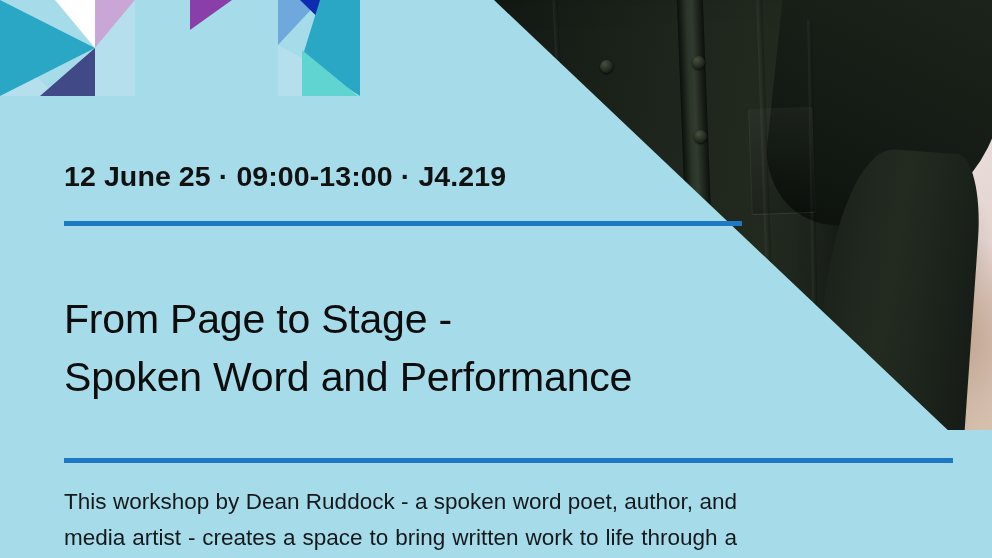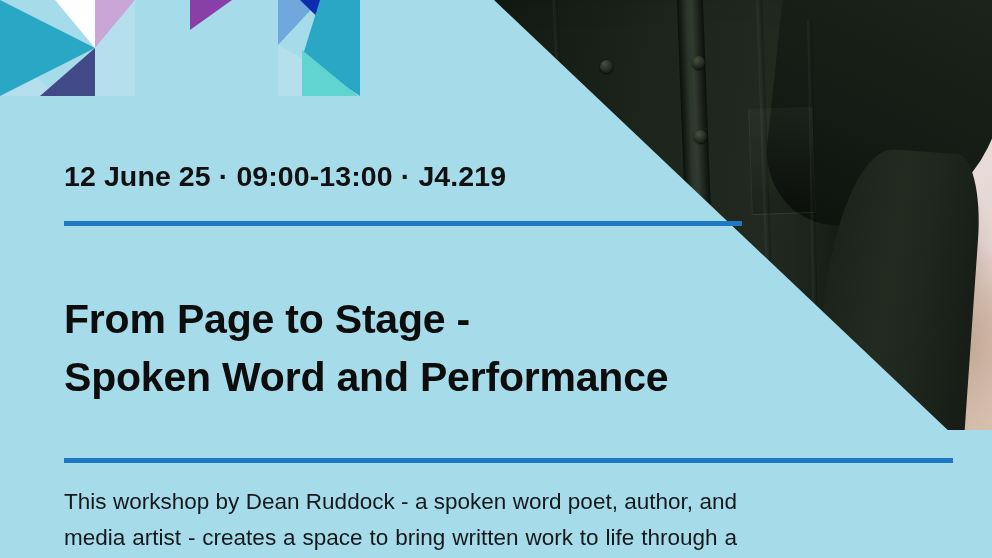--- a/index.html
+++ b/index.html
@@ -161,21 +161,21 @@
   .rule-2 {
     left: 64px;
     top: 458px;
     width: 889px;
   }
   .title {
     position: absolute;
     left: 64px;
     top: 290px;
     font-size: 41px;
-    font-weight: bold;
+    font-weight: normal;
     color: #0d0d0d;
     line-height: 1.42;
     letter-spacing: -0.2px;
     white-space: pre-line;
   }
   .body-text {
     position: absolute;
     left: 64px;
     top: 484px;
     width: 673px;

